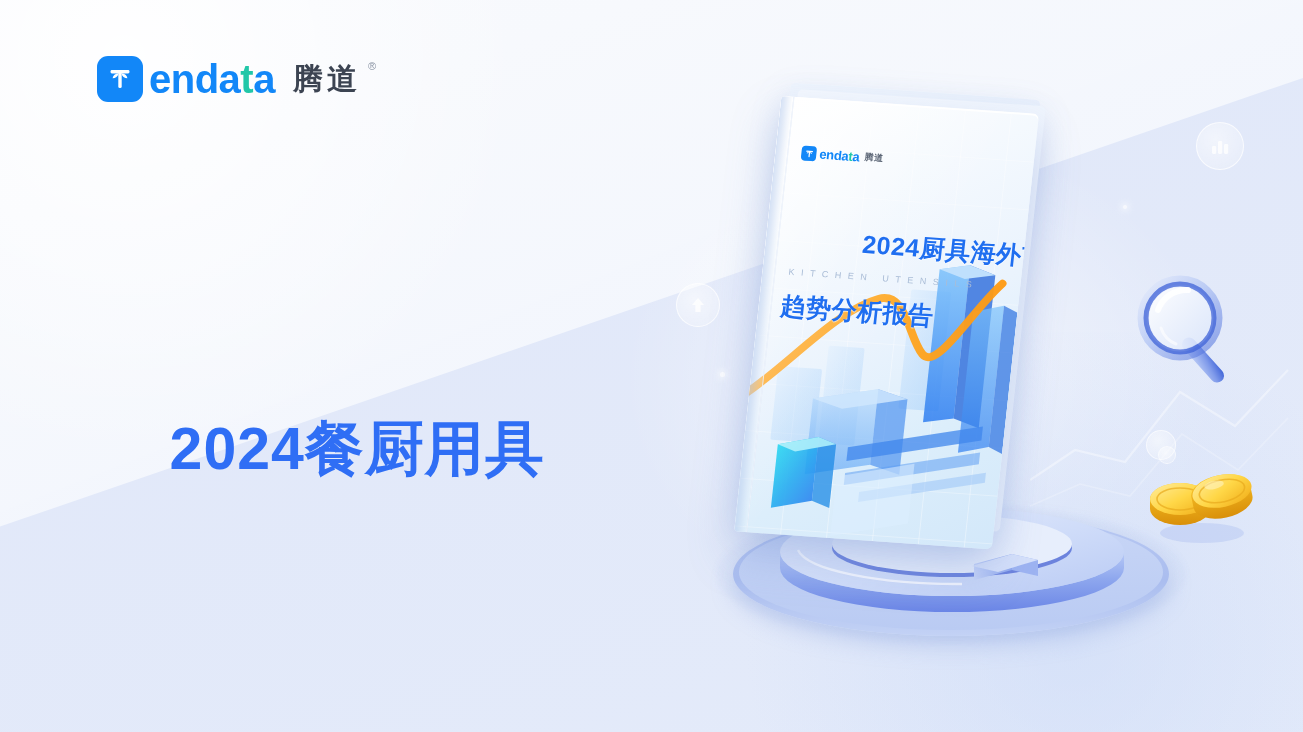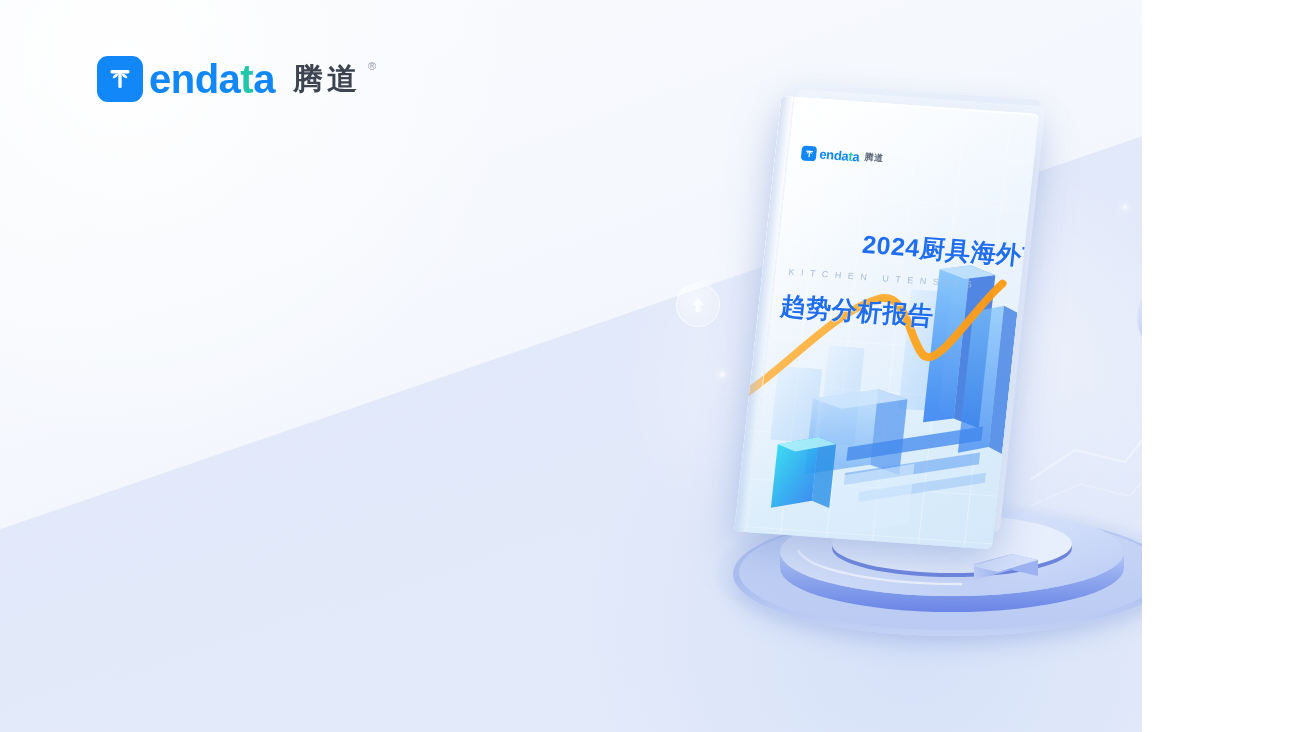--- a/index.html
+++ b/index.html
@@ -5,21 +5,21 @@
 <style>
   html, body {
     margin: 0;
     padding: 0;
     background: #ffffff;
   }
   * { box-sizing: border-box; }
 
   .stage {
     position: relative;
-    width: 1142px;
+    width: 1303px;
     height: 732px;
     overflow: hidden;
     font-family: "Liberation Sans", "DejaVu Sans", sans-serif;
     background: linear-gradient(150deg, #f8f9fd 0%, #f4f6fc 28%, #eaeffb 55%, #e3eaf8 78%, #dee7f7 100%);
   }
 
   
   .bg-diag-dark {
     position: absolute;
     left: 0; top: 0; right: 0; bottom: 0;
@@ -307,20 +307,21 @@
         <path d="M12.6 8.2 C9.2 8.6 7.0 10.4 6.6 13.2 C9.6 13.2 11.9 11.6 12.6 8.2 Z" fill="#ffffff"></path>
         <path d="M15.4 8.2 C18.8 8.6 21.0 10.4 21.4 13.2 C18.4 13.2 16.1 11.6 15.4 8.2 Z" fill="#ffffff"></path>
       </svg>
     </span>
     <span class="brand-word"><span>enda</span><span class="accent">t</span><span>a</span></span>
     <span class="brand-cn">腾道</span>
     <span class="brand-reg">®</span>
   </div>
 
   <h1 class="headline">
+    <span class="l1">2024餐厨用具</span>
   </h1>
 
   <div class="hero">
 
     <div class="podium-shadow"></div>
     <div class="podium-base"></div>
     <div class="podium-base-top"></div>
 
     <svg class="ring" viewBox="0 0 352 112">
       <defs>

